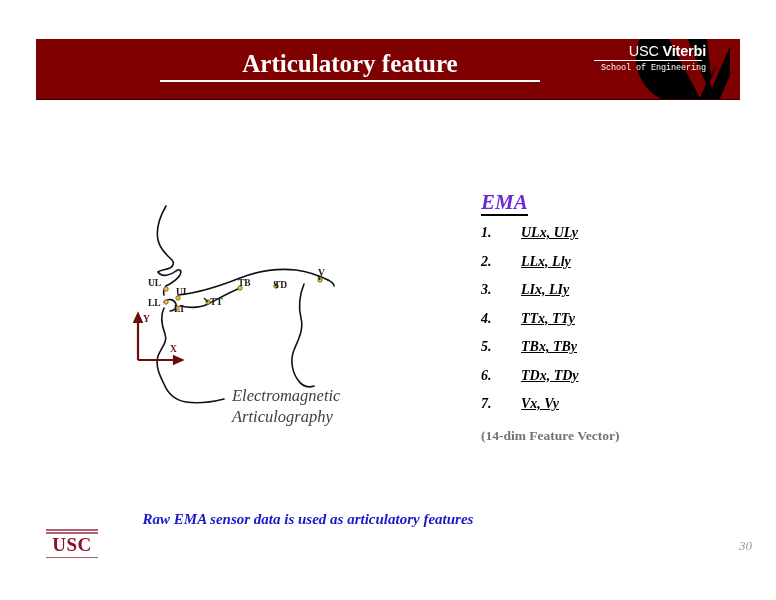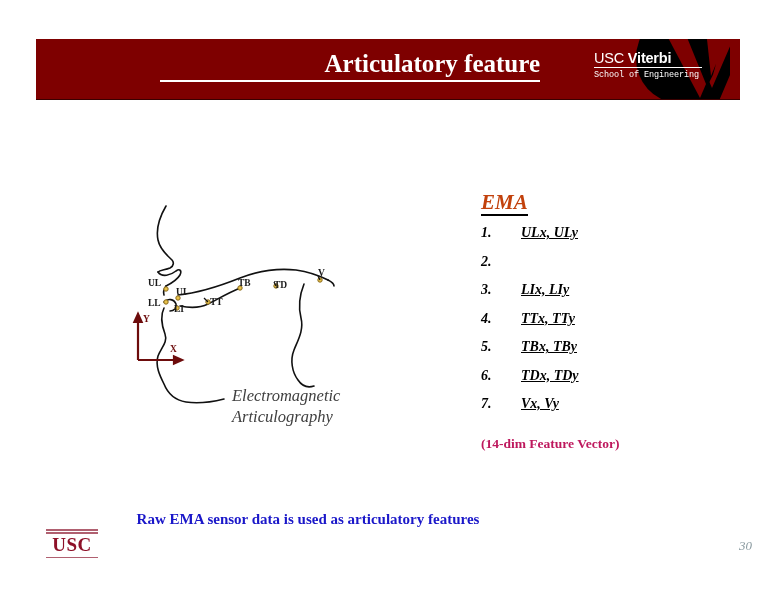--- a/index.html
+++ b/index.html
@@ -24,21 +24,21 @@
     height: 60px;
     background: #7e0000;
     overflow: hidden;
     box-shadow: 0 1px 0 0 #3a0000;
   }
   #slide-title {
     position: absolute;
     left: 124px;
     top: 10px;
     width: 380px;
-    text-align: right;
+    text-align: center;
     color: #ffffff;
     font-family: "Liberation Serif", serif;
     font-weight: bold;
     font-size: 25px;
     letter-spacing: 0px;
     line-height: 30px;
     border-bottom: 2px solid #ffffff;
     padding-bottom: 1px;
     white-space: nowrap;
   }
@@ -53,22 +53,23 @@
     overflow: hidden;
   }
   #viterbi-v-svg {
     position: absolute;
     right: -2px;
     top: -3px;
   }
   #viterbi-wordmark {
     position: absolute;
     left: 14px;
-    top: 11px;
+    top: 4px;
     width: 112px;
+    text-align: right;
   }
   #viterbi-line1 {
     font-family: "Liberation Sans", sans-serif;
     font-size: 14.5px;
     color: #ffffff;
     white-space: nowrap;
     line-height: 16px;
   }
   #viterbi-line1 .usc-part { font-weight: normal; letter-spacing: -0.2px; }
   #viterbi-line1 .viterbi-part { font-weight: bold; letter-spacing: -0.2px; }
@@ -130,21 +131,21 @@
     position: absolute;
     left: 481px;
     top: 190px;
     width: 250px;
   }
   #ema-heading {
     font-family: "Liberation Serif", serif;
     font-weight: bold;
     font-style: italic;
     font-size: 21px;
-    color: #c2410c;
+    color: #6d28d9;
     display: inline-block;
     border-bottom: 2.5px solid #000000;
     padding-bottom: 0px;
     line-height: 24px;
   }
   #ema-list {
     list-style: none;
     margin: 9px 0 0 0;
     padding: 0;
   }
@@ -154,36 +155,37 @@
     height: 28.5px;
     font-family: "Liberation Serif", serif;
     font-weight: bold;
     font-style: italic;
     font-size: 14px;
     color: #000000;
   }
   #ema-list li .num { width: 40px; flex: 0 0 40px; }
   #ema-list li .val { flex: 1 1 auto; text-decoration: underline; }
   #ema-footnote {
-    margin-top: 11px;
+    margin-top: 3px;
     font-family: "Liberation Serif", serif;
     font-weight: bold;
     font-size: 13.5px;
-    color: #be185d;
+    color: #737373;
   }
 
   
   #bottom-callout {
     position: absolute;
     left: 0px;
     top: 511px;
     width: 616px;
     text-align: center;
     font-family: "Liberation Serif", serif;
     font-weight: bold;
+    font-style: italic;
     font-size: 15px;
     color: #1a17c9;
   }
 
   
   #usc-footer-logo {
     position: absolute;
     left: 46px;
     top: 529px;
     width: 52px;
@@ -315,20 +317,21 @@
 
 <div id="ema-panel">
   <div id="ema-heading">EMA</div>
   <ul id="ema-list">
     <li>
       <span class="num">1.</span>
       <span class="val">ULx, ULy</span>
     </li>
     <li>
       <span class="num">2.</span>
+      <span class="val">LLx, Lly</span>
     </li>
     <li>
       <span class="num">3.</span>
       <span class="val">LIx, LIy</span>
     </li>
     <li>
       <span class="num">4.</span>
       <span class="val">TTx, TTy</span>
     </li>
     <li>

